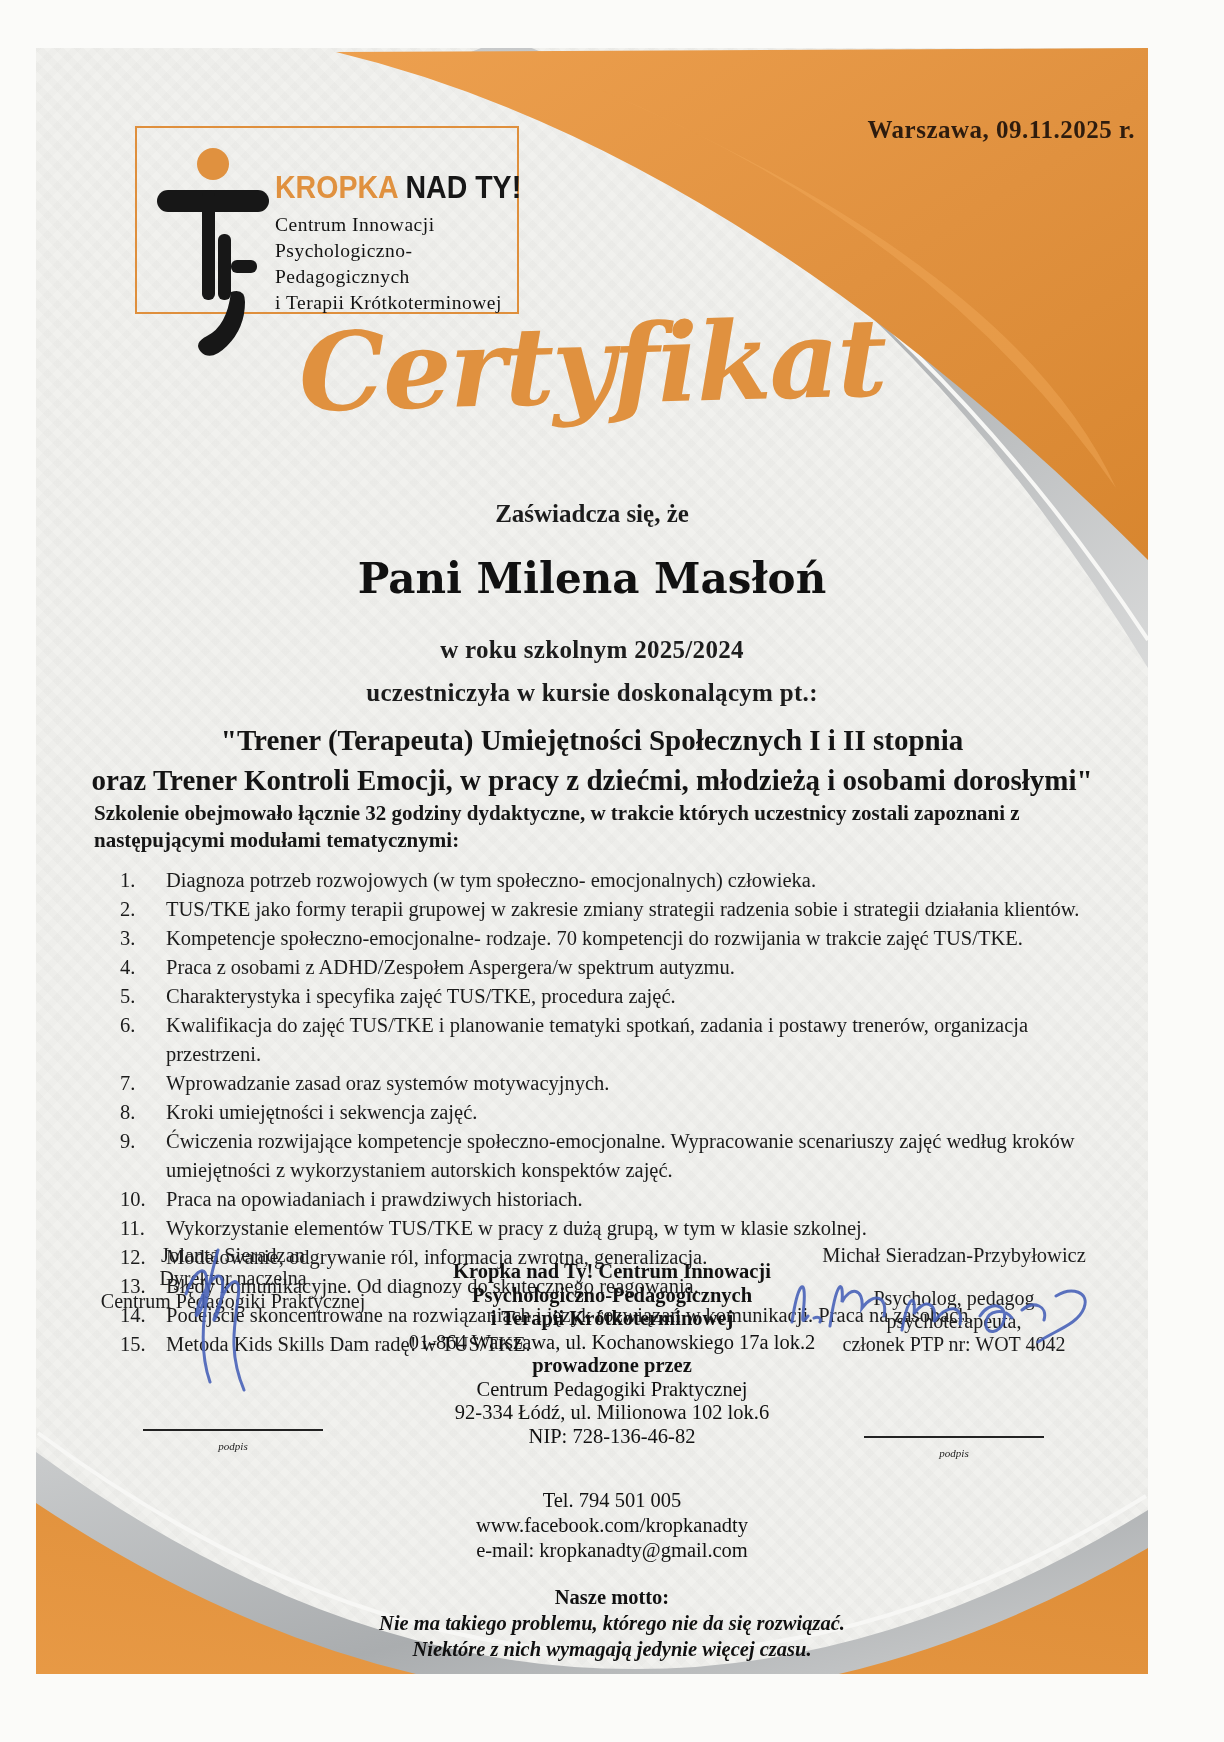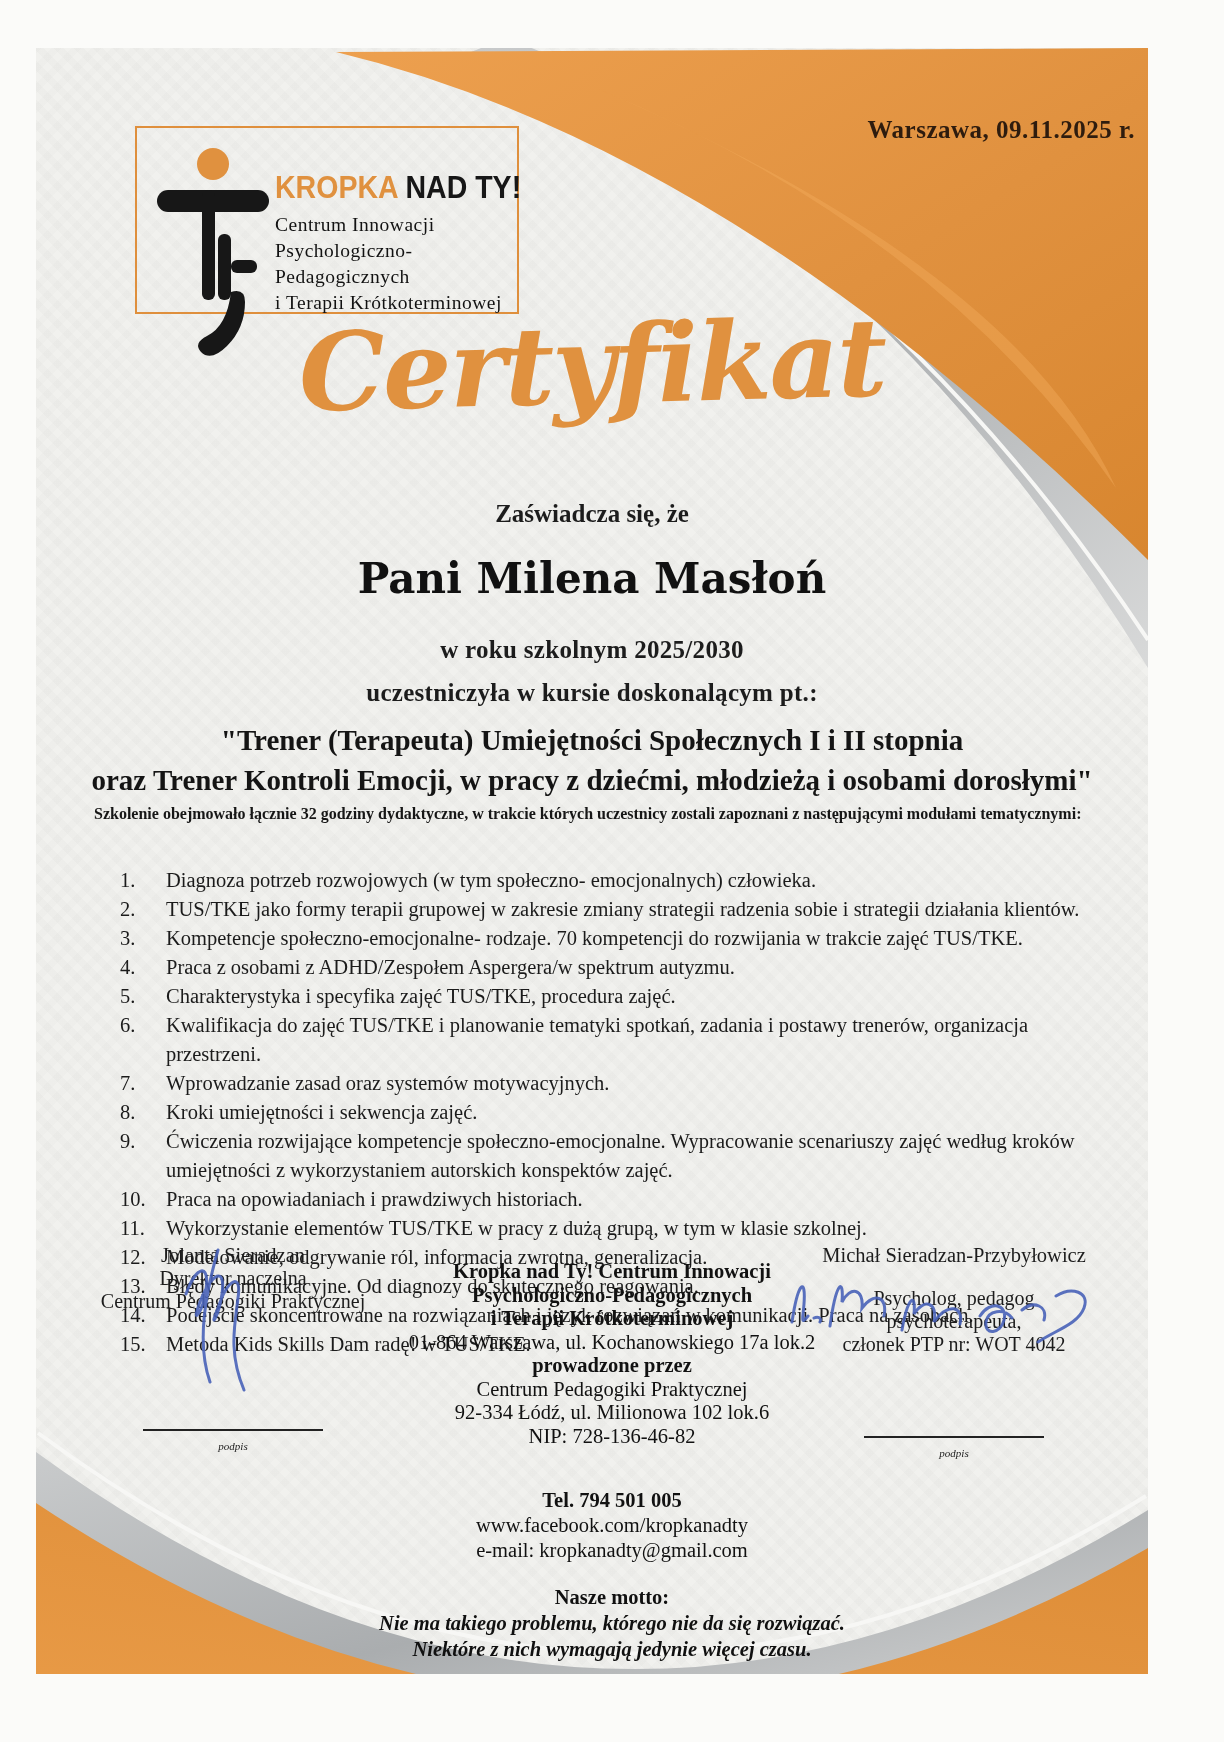--- a/index.html
+++ b/index.html
@@ -57,21 +57,21 @@
     font-family:"DejaVu Serif", serif;font-weight:bold;font-size:42px;color:#111;
   }
   .line-year{position:absolute;left:0;top:588px;width:100%;text-align:center;font-weight:bold;font-size:25px;letter-spacing:.3px;}
   .line-course-intro{position:absolute;left:0;top:631px;width:100%;text-align:center;font-weight:bold;font-size:25px;letter-spacing:.3px;}
   .course-title{
     position:absolute;left:20px;top:672px;width:1072px;text-align:center;
     font-weight:bold;font-size:29px;line-height:40px;color:#141414;
   }
   .paragraph{
     position:absolute;left:58px;top:752px;width:1000px;
-    font-weight:bold;font-size:16px;line-height:27px;color:#161616;
+    font-weight:bold;font-size:21px;line-height:27px;color:#161616;
   }
   ol.modules{
     position:absolute;left:84px;top:818px;width:1000px;margin:0;padding:0;
     list-style:none;counter-reset:mod;
     font-size:20.5px;line-height:29px;color:#1b1b1b;
   }
   ol.modules li{counter-increment:mod;padding-left:46px;position:relative;}
   ol.modules li::before{
     content:counter(mod) ".";
     position:absolute;left:0;top:0;width:38px;
@@ -92,21 +92,21 @@
 
   .org-block{
     position:absolute;left:326px;top:1212px;width:500px;text-align:center;
     font-size:20.5px;line-height:23.5px;color:#111;
   }
   .org-block .b{font-weight:bold;}
   .contact-block{
     position:absolute;left:326px;top:1440px;width:500px;text-align:center;
     font-size:20.5px;line-height:25px;color:#111;
   }
-  .contact-block .b{font-weight:bold;text-align:center;}
+  .contact-block .b{font-weight:normal;text-align:center;}
   .motto-block{
     position:absolute;left:226px;top:1536px;width:700px;text-align:center;
     font-size:20.5px;line-height:26px;color:#101010;
   }
   .motto-label{font-weight:bold;}
   .motto-line{font-weight:bold;font-style:italic;}
 </style>
 </head>
 <body>
 
@@ -161,21 +161,21 @@
           <div>Centrum Innowacji</div>
           <div>Psychologiczno-Pedagogicznych</div>
           <div>i Terapii Krótkoterminowej</div>
         </div>
       </div>
     </div>
 
     <div class="script-title">Certyfikat</div>
     <div class="line-certify">Zaświadcza się, że</div>
     <div class="line-name">Pani Milena Masłoń</div>
-    <div class="line-year">w roku szkolnym 2025/2030</div>
+    <div class="line-year">w roku szkolnym 2025/2024</div>
     <div class="line-course-intro">uczestniczyła w kursie doskonalącym  pt.:</div>
     <div class="course-title">
       <div>"Trener (Terapeuta) Umiejętności Społecznych I i II stopnia</div>
       <div>oraz Trener Kontroli Emocji, w pracy z dziećmi, młodzieżą i osobami dorosłymi"</div>
     </div>
 
     <div class="paragraph">Szkolenie obejmowało łącznie 32 godziny dydaktyczne, w trakcie których uczestnicy zostali zapoznani  z następującymi modułami tematycznymi:</div>
     <ol class="modules">
         <li>Diagnoza potrzeb rozwojowych (w tym społeczno- emocjonalnych) człowieka.</li>
         <li>TUS/TKE jako formy terapii grupowej w zakresie zmiany strategii radzenia sobie i strategii działania klientów.</li>

